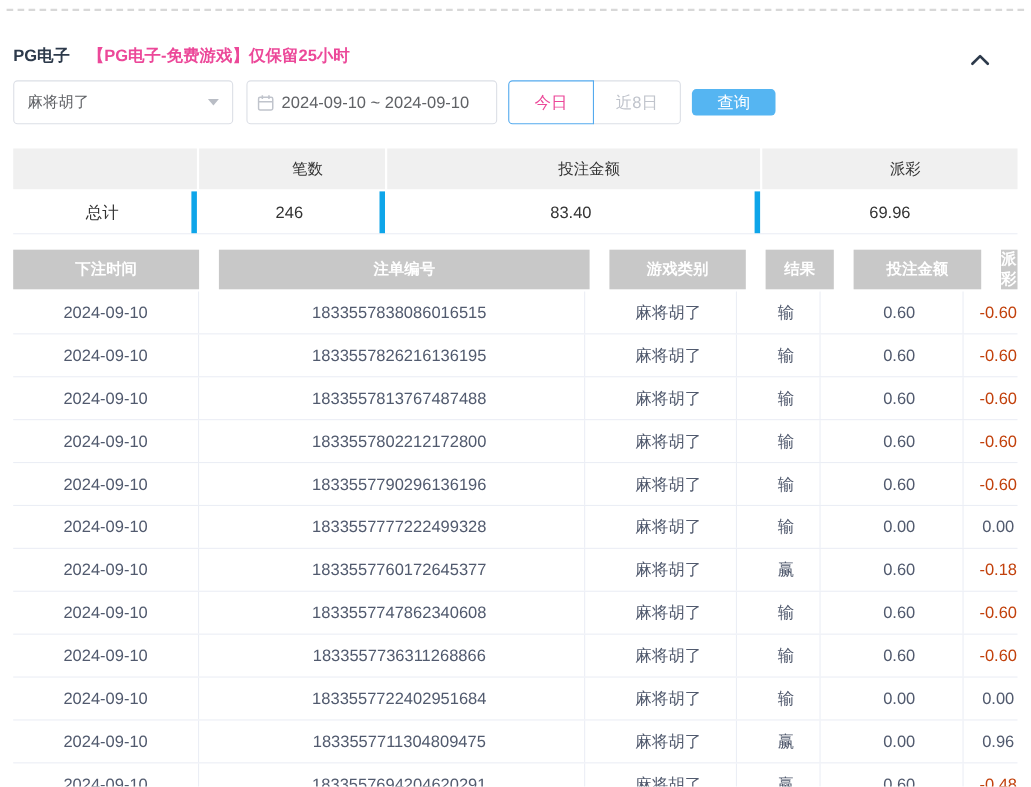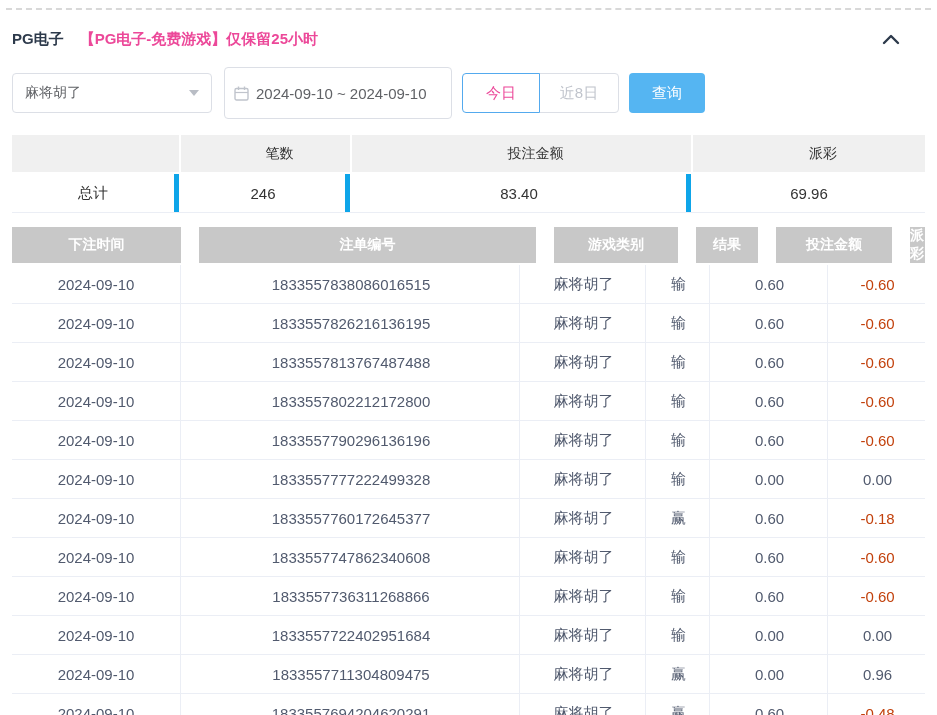--- a/index.html
+++ b/index.html
@@ -2,61 +2,61 @@
 <html><head>
 <meta charset="utf-8">
 <style>
   * { box-sizing: border-box; margin: 0; padding: 0; }
   html, body { width: 937px; height: 715px; overflow: hidden; background: #fff; }
   body { font-family: "Liberation Sans", "DejaVu Sans", sans-serif; color: #333; }
 
   .top-divider { margin: 8px 6px 0; border-top: 2px dashed #d8d8d8; }
 
   
-  .panel-header { display: flex; align-items: center; height: 42px; margin-top: 8px; padding: 0 36px 0 12px; }
+  .panel-header { display: flex; align-items: flex-end; height: 42px; margin-top: 8px; padding: 0 36px 0 12px; }
   .panel-title { font-size: 15px; font-weight: bold; color: #2d3a4b; }
   .panel-notice { font-size: 15px; font-weight: bold; color: #ec4899; margin-left: 16px; }
   .collapse-btn { margin-left: auto; background: none; border: none; cursor: pointer; display: flex; align-items: center; }
 
   
   .filters { display: flex; align-items: center; margin-top: 13px; padding: 0 12px; height: 40px; }
   .select-box { width: 200px; height: 40px; border: 1px solid #dcdfe6; border-radius: 4px; background: #fff;
                 display: flex; align-items: center; justify-content: space-between; padding: 0 12px; cursor: pointer; }
   .select-box .value { font-size: 14px; color: #606266; }
   .caret-down { width: 0; height: 0; border-left: 5px solid transparent; border-right: 5px solid transparent; border-top: 6px solid #b9bdc5; }
-  .date-box { width: 228px; height: 52px; border: 1px solid #dcdfe6; border-radius: 4px; background: #fff;
+  .date-box { width: 228px; height: 40px; border: 1px solid #dcdfe6; border-radius: 4px; background: #fff;
               display: flex; align-items: center; padding: 0 9px; margin-left: 12px; cursor: pointer; }
   .date-box .value { font-size: 15px; color: #606266; margin-left: 7px; white-space: nowrap; }
   .btn-group { display: flex; margin-left: 10px; }
   .qbtn { height: 40px; width: 80px; background: #fff; border: 1px solid #dcdfe6; font-size: 15px; color: #c0c4cc;
           margin-left: -1px; cursor: pointer; font-family: inherit; position: relative; }
   .qbtn:first-child { margin-left: 0; width: 78px; border-radius: 4px 0 0 4px; }
   .qbtn:last-child { border-radius: 0 4px 4px 0; }
   .qbtn.active { border-color: #54aaee; color: #ec4899; z-index: 1; }
-  .search-btn { height: 40px; width: 76px; margin-left: 10px; background: #55b5f2; color: #fff; border: none;
+  .search-btn { height: 24px; width: 76px; margin-left: 10px; background: #55b5f2; color: #fff; border: none;
                 border-radius: 4px; font-size: 15px; cursor: pointer; font-family: inherit; }
 
   
   .summary { margin: 22px 12px 0; }
   .summary .thead { display: grid; grid-template-columns: 167px 169px 339px 1fr; column-gap: 2px; }
   .summary .thead .th { background: #f0f0f0; height: 37px; display: flex; align-items: center; justify-content: center;
                         font-size: 14px; color: #333; padding-left: 28px; }
   .summary .trow { display: grid; grid-template-columns: 167px 169px 339px 1fr; column-gap: 2px; margin-top: 2px;
                    border-bottom: 1px solid #ebeef5; }
   .summary .td { height: 38px; display: flex; align-items: center; justify-content: center; font-size: 15px;
                  color: #333; border-right: 5px solid #0ea5e9; }
   .summary .td:last-child { border-right: none; }
 
   
   .records { margin: 14px 12px 0; }
   .records .thead { display: grid; grid-template-columns: 169px 337px 124px 62px 116px 1fr; column-gap: 18px; }
   .records .thead .th { background: #c8c8c8; height: 36px; display: flex; align-items: center; justify-content: center;
                         font-size: 14px; font-weight: bold; color: #fff; }
   .records .tbody { margin-top: 2px; }
-  .records .trow { display: grid; grid-template-columns: 169px 337px 124px 62px 116px 1fr; column-gap: 2px;
+  .records .trow { display: grid; grid-template-columns: 169px 337px 124px 62px 116px 1fr; column-gap: 14px;
                    border-bottom: 1px solid #ebeef5; }
   .records .td { height: 38px; display: flex; align-items: center; justify-content: center; font-size: 15px;
                  color: #515a6e; border-right: 1px solid #ebeef5; }
   .records .td:last-child { border-right: none; }
   .td.neg { color: #c2410c; }
 </style>
 </head>
 <body>
 
 <div class="top-divider"></div>

